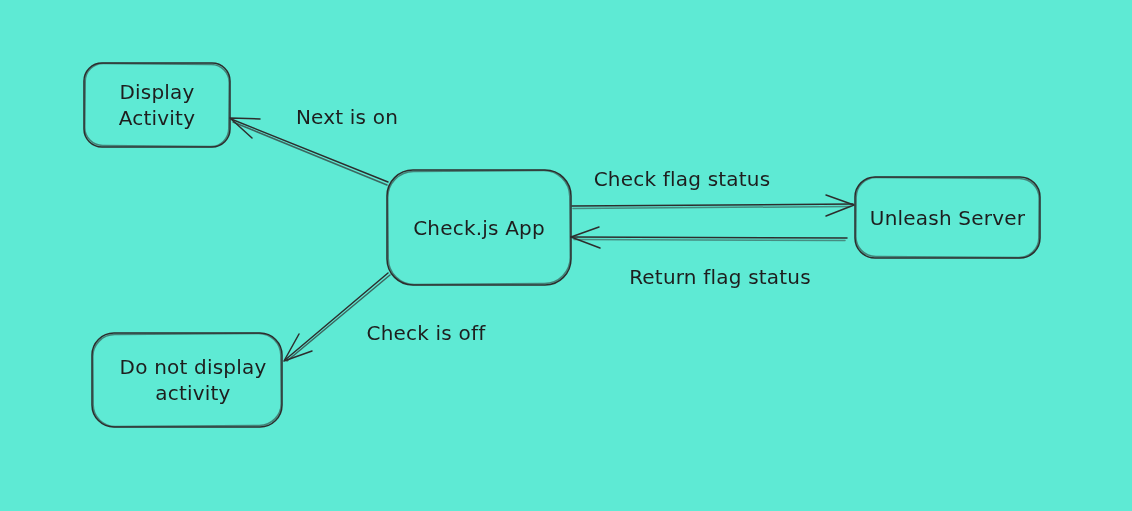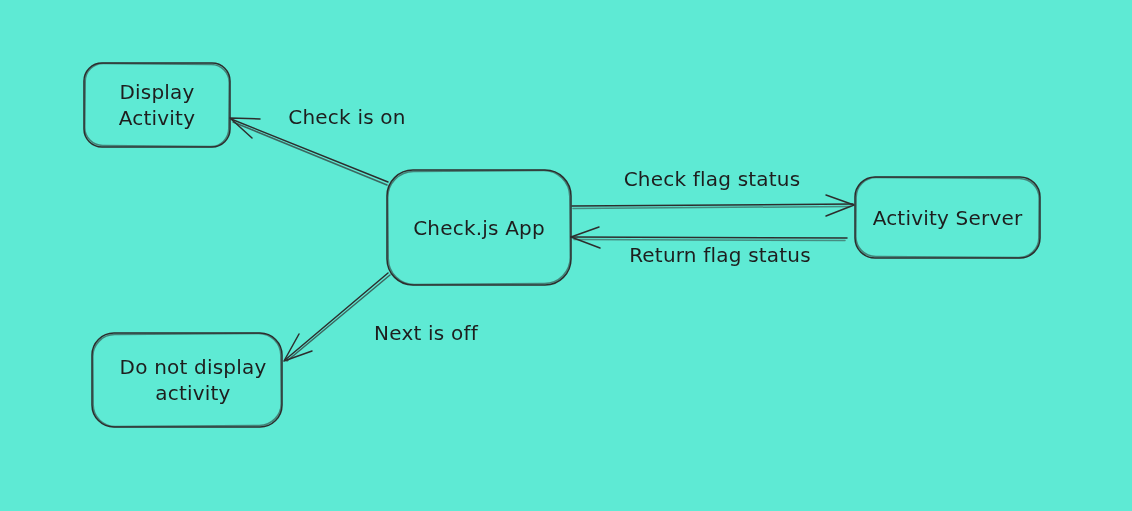--- a/index.html
+++ b/index.html
@@ -95,26 +95,26 @@
       </g>
 
     </g>
   </svg>
 
   <div class="label node-label" style="left:84px; top:63px; width:146px; height:84px;">Display
 Activity</div>
 
   <div class="label node-label" style="left:387px; top:170px; width:184px; height:115px;">Check.js App</div>
 
-  <div class="label node-label" style="left:855px; top:177px; width:185px; height:81px;">Activity Server</div>
+  <div class="label node-label" style="left:855px; top:177px; width:185px; height:81px;">Unleash Server</div>
 
   <div class="label node-label" style="left:92px; top:333px; width:202px; height:94px;">Do not display
 activity</div>
 
-  <div class="label edge-label" style="left:267px; top:104px; width:160px;">Check is on</div>
+  <div class="label edge-label" style="left:267px; top:104px; width:160px;">Next is on</div>
 
-  <div class="label edge-label" style="left:612px; top:166px; width:200px;text-align:center;">Check flag status</div>
+  <div class="label edge-label" style="left:582px; top:166px; width:200px;text-align:center;">Check flag status</div>
 
-  <div class="label edge-label" style="left:610px; top:242px; width:220px;text-align:center;">Return flag status</div>
+  <div class="label edge-label" style="left:610px; top:264px; width:220px;text-align:center;">Return flag status</div>
 
-  <div class="label edge-label" style="left:346px; top:320px; width:160px;">Next is off</div>
+  <div class="label edge-label" style="left:346px; top:320px; width:160px;">Check is off</div>
 
 </div>
 
 </body></html>

